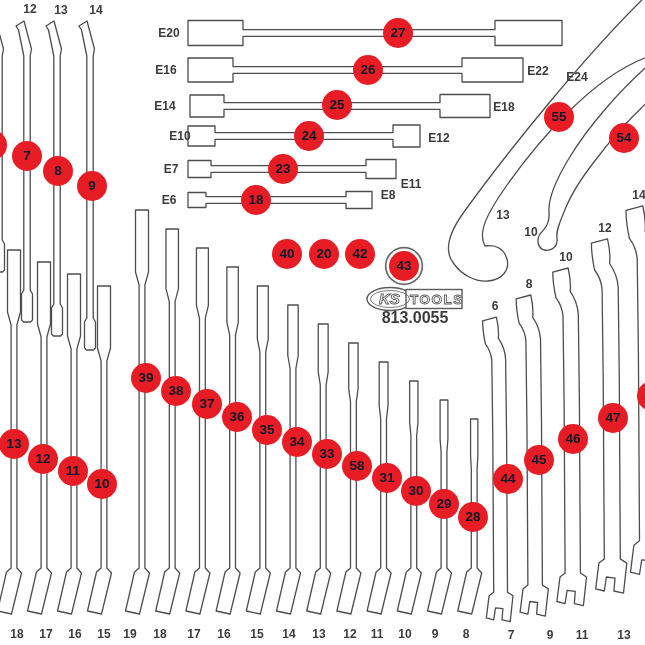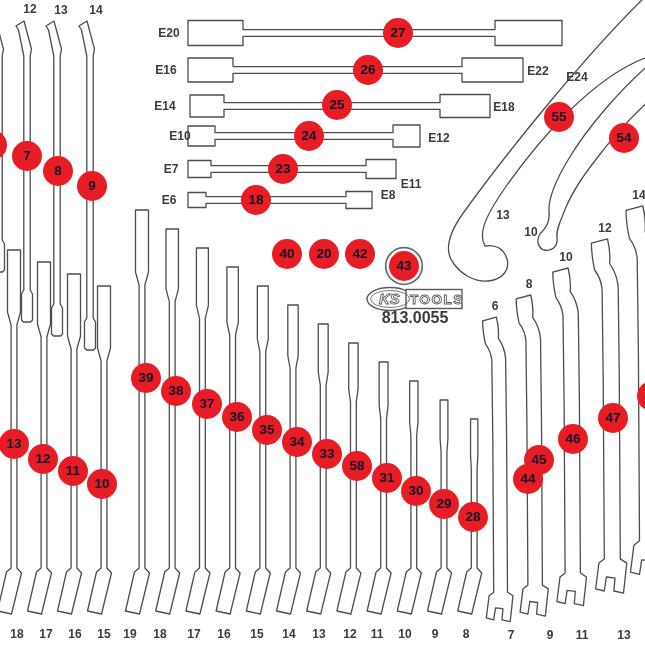--- a/index.html
+++ b/index.html
@@ -142,21 +142,21 @@
       <div class="marker" style="left: 207px; top: 404px; background: rgb(232, 28, 36);">37</div>
       <div class="marker" style="left: 237px; top: 417px; background: rgb(232, 28, 36);">36</div>
       <div class="marker" style="left: 267px; top: 430px; background: rgb(232, 28, 36);">35</div>
       <div class="marker" style="left: 297px; top: 442px; background: rgb(232, 28, 36);">34</div>
       <div class="marker" style="left: 327px; top: 454px; background: rgb(232, 28, 36);">33</div>
       <div class="marker" style="left: 357px; top: 466px; background: rgb(232, 28, 36);">58</div>
       <div class="marker" style="left: 387px; top: 478px; background: rgb(232, 28, 36);">31</div>
       <div class="marker" style="left: 416px; top: 491px; background: rgb(232, 28, 36);">30</div>
       <div class="marker" style="left: 444px; top: 504px; background: rgb(232, 28, 36);">29</div>
       <div class="marker" style="left: 473px; top: 517px; background: rgb(232, 28, 36);">28</div>
-      <div class="marker" style="left: 528px; top: 479px; background: rgb(232, 28, 36);">44</div>
+      <div class="marker" style="left: 508px; top: 479px; background: rgb(232, 28, 36);">44</div>
       <div class="marker" style="left: 539px; top: 460px; background: rgb(232, 28, 36);">45</div>
       <div class="marker" style="left: 573px; top: 439px; background: rgb(232, 28, 36);">46</div>
       <div class="marker" style="left: 613px; top: 418px; background: rgb(232, 28, 36);">47</div>
       <div class="marker" style="left: 652px; top: 396px; background: rgb(232, 28, 36);">48</div>
       <div class="marker" style="left: 559px; top: 117px; background: rgb(232, 28, 36);">55</div>
       <div class="marker" style="left: 624px; top: 138px; background: rgb(232, 28, 36);">54</div>
     </div>
 </div>
 
 </body></html>

